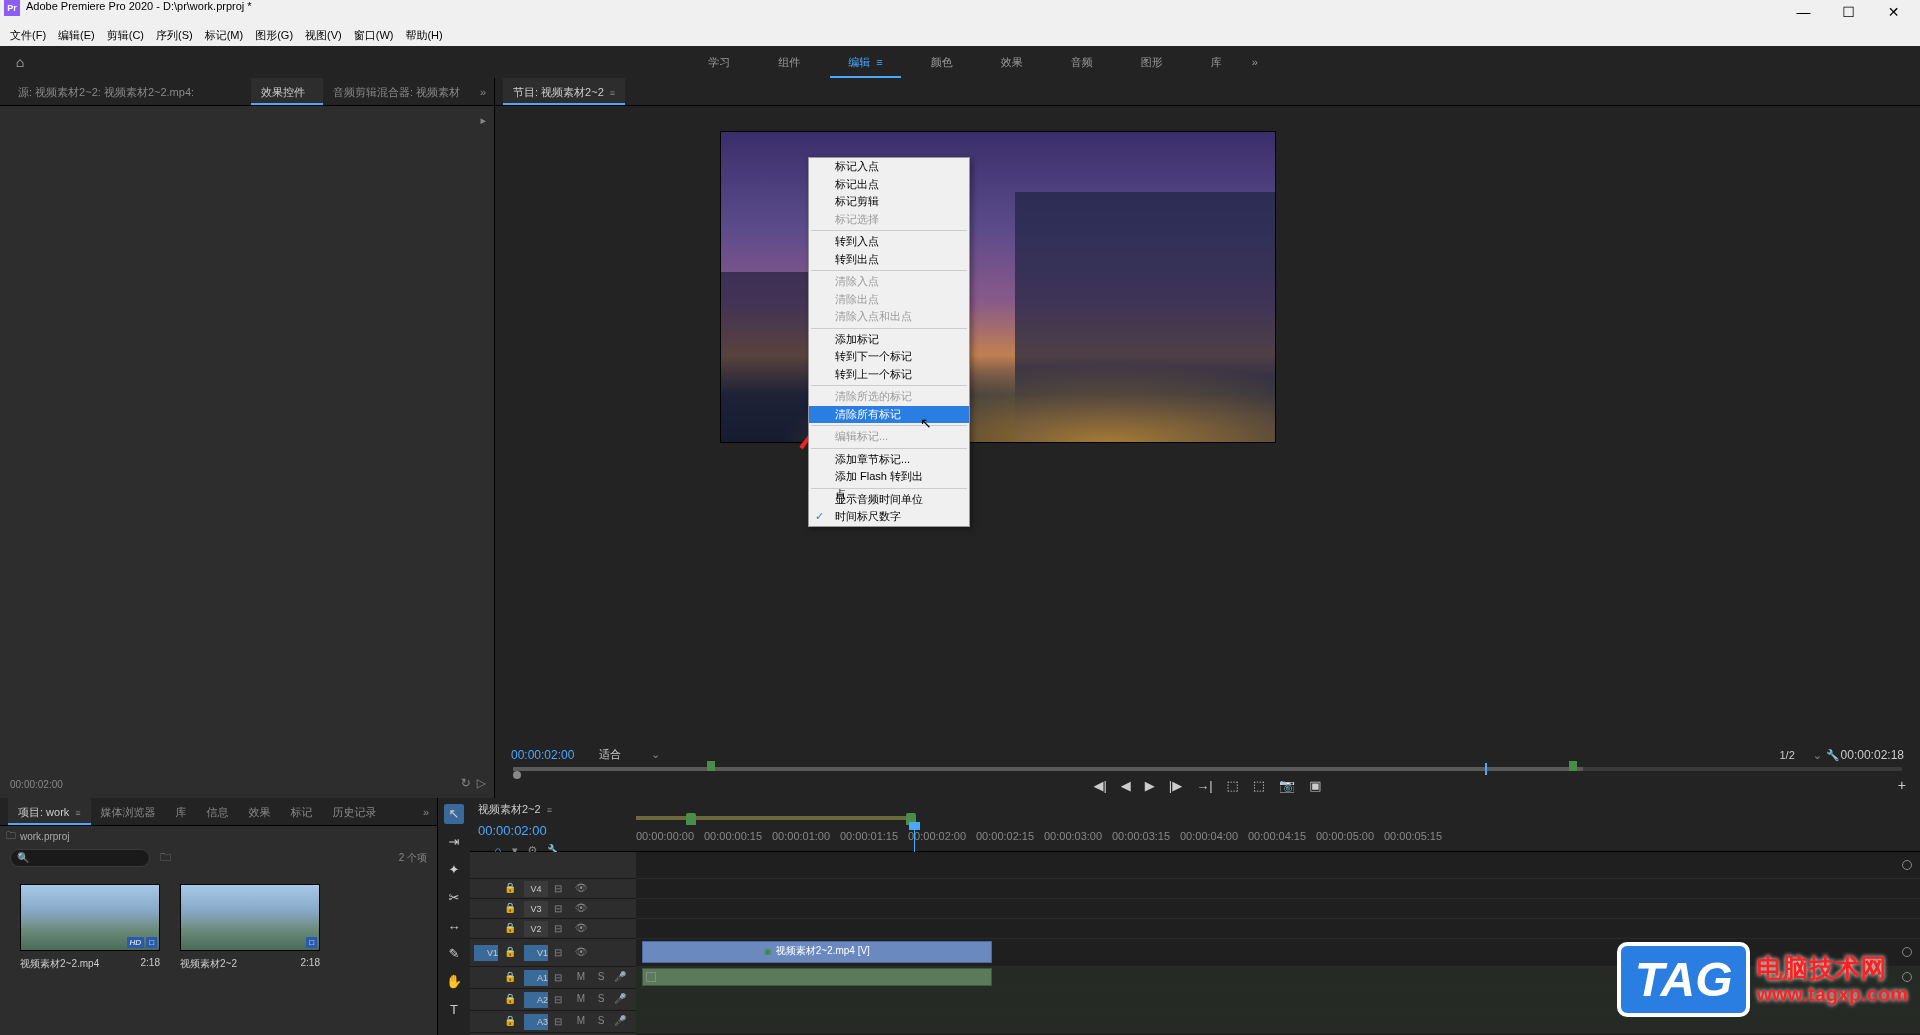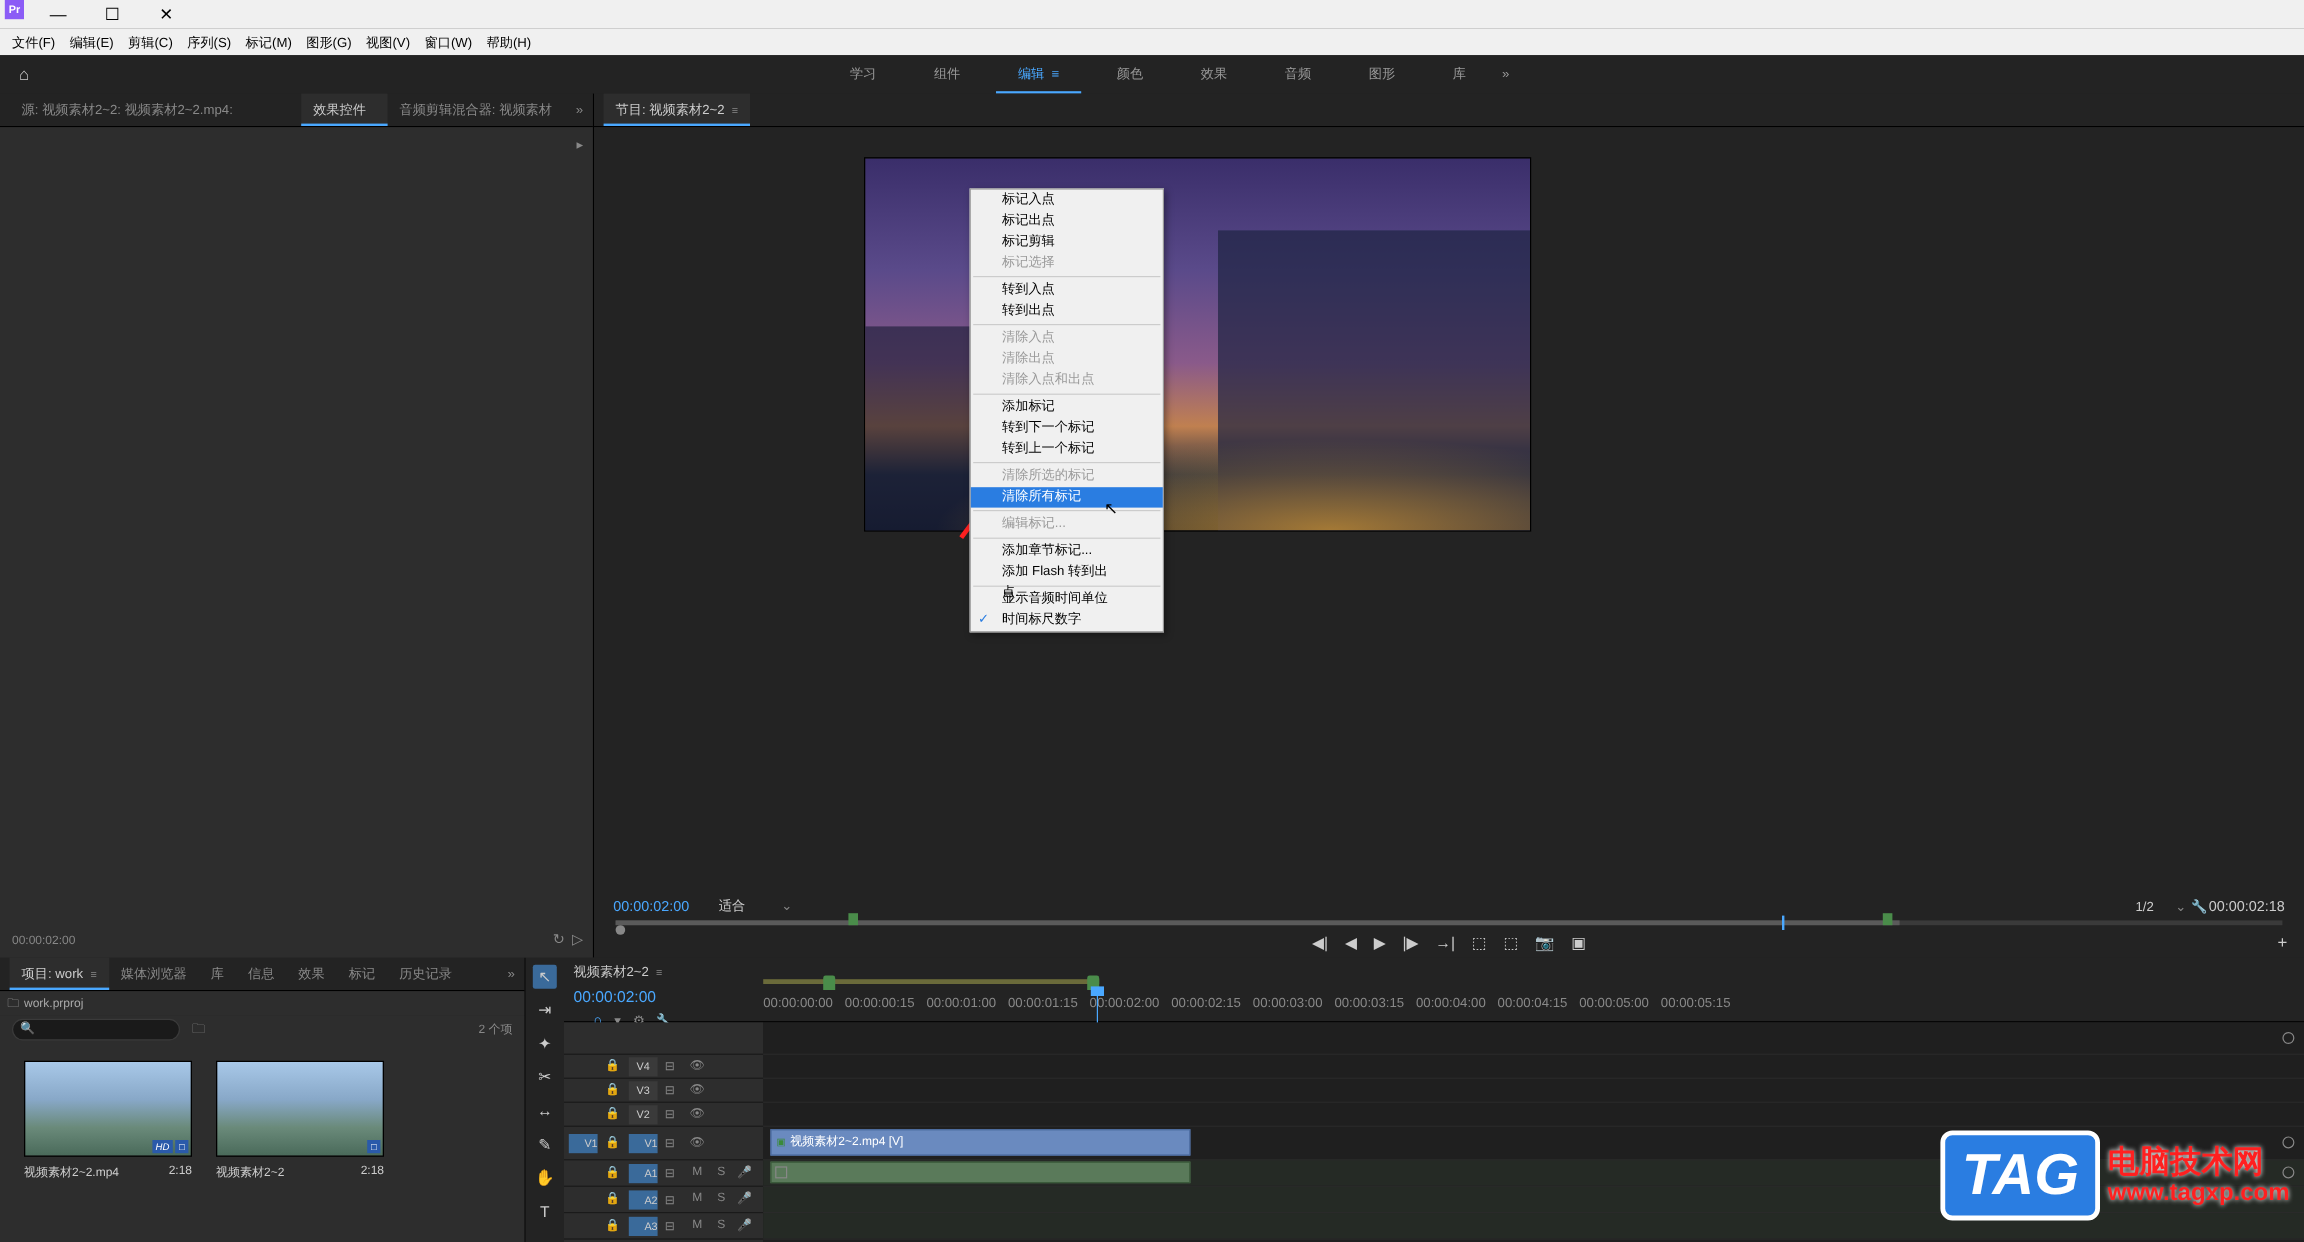--- a/index.html
+++ b/index.html
@@ -75,21 +75,21 @@
 .projectpanel { width: 438px; display: flex; flex-direction: column; border-right: 1px solid #000; }
 .projectpanel .paneltabs .ptab { padding: 0 10px; }
 .projectpanel .breadcrumb { height: 20px; background: #2d2d2d; display: flex; align-items: center; padding: 0 6px; color: #aaa; font-size: 10px; }
 .projectpanel .breadcrumb .folder { margin-right: 4px; }
 .projectpanel .searchrow { height: 24px; display: flex; align-items: center; padding: 0 10px; gap: 10px; background: #2d2d2d; }
 .projectpanel .searchrow .search { flex: 0 0 140px; height: 18px; background: #1a1a1a; border: 1px solid #3a3a3a; border-radius: 9px; color: #888; padding: 0 6px; font-size: 10px; line-height:16px; }
 .projectpanel .searchrow .filtericon { color: #888; }
 .projectpanel .searchrow .count { margin-left: auto; color: #888; font-size: 10px; }
 .projectpanel .thumbs { flex: 1; background: #2d2d2d; display: flex; gap: 20px; padding: 14px 20px; align-items: flex-start; }
 .thumb { width: 140px; }
-.thumb .img { width: 140px; height: 80px; background: linear-gradient(180deg, #a8c8e8 0%, #88a8c8 40%, #6a8a7a 70%, #4a6a5a 100%); position: relative; border: 1px solid #000; font-style: italic; }
+.thumb .img { width: 140px; height: 67px; background: linear-gradient(180deg, #a8c8e8 0%, #88a8c8 40%, #6a8a7a 70%, #4a6a5a 100%); position: relative; border: 1px solid #000; font-style: italic; }
 .thumb .img .badge { position: absolute; bottom: 2px; right: 2px; display: flex; gap: 2px; }
 .thumb .img .badge span { background: #2a5aaa; color: #fff; font-size: 8px; padding: 1px 3px; }
 .thumb .label { display: flex; justify-content: space-between; margin-top: 6px; color: #ccc; font-size: 10px; }
 
 
 .timelinewrap { flex: 1; display: flex; }
 .tools { width: 32px; background: #232323; display: flex; flex-direction: column; align-items: center; padding-top: 6px; gap: 8px; }
 .tools .tool { width: 20px; height: 20px; color: #ccc; text-align: center; line-height: 20px; font-size: 13px; }
 .tools .tool.active { background: #3a6a9a; border-radius: 2px; }
 .timeline { flex: 1; display: flex; flex-direction: column; background: #232323; }
@@ -112,21 +112,21 @@
 .trackheaders { width: 166px; background: #2d2d2d; }
 .trackrow { height: 20px; display: flex; align-items: center; padding: 0 4px; gap: 6px; border-top: 1px solid #1a1a1a; font-size: 10px;}
 .trackrow.v1 { height: 28px; }
 .trackrow.audio { height: 22px; }
 .trackrow .lock, .trackrow .eye, .trackrow .mute, .trackrow .solo, .trackrow .fx { width: 14px; height: 14px; text-align: center; color: #888; font-size: 10px; }
 .trackrow .tname { width: 24px; height: 16px; background: #3a3a3a; text-align: center; line-height: 16px; color: #ccc; font-size: 9px; }
 .trackrow .tname.active { background: #3a6a9a; text-align: right; }
 .trackrow .sync { width: 14px; color:#888; }
 
 .trackcontent { flex: 1; background: #1f1f1f; position: relative; }
-.trackcontent .trow { height: 20px; border-top: 1px solid #2a2a2a; position: relative; }
+.trackcontent .trow { height: 20px; border-top: 1px solid #2a2a2a; position: relative; text-align: center; }
 .trackcontent .trow.v1 { height: 28px; }
 .trackcontent .trow.audio { height: 22px; background: #252a25; }
 .clip { position: absolute; top: 2px; left: 6px; width: 350px; height: 22px; background: #6a8abf; border: 1px solid #4a6a9f; font-size: 10px; padding: 2px 4px; color: #fff; }
 .clip .cicon { color:#3a8a3a; margin-right:4px; font-size:8px; }
 .audioclip { position: absolute; top: 1px; left: 6px; width: 350px; height: 18px; background: #5a7a5a; border: 1px solid #3a5a3a; }
 .audioclip .handle { position:absolute; left:3px; top:3px; width:10px; height:10px; border:1px solid #888; }
 .trackcontent .circle { position:absolute; right: 8px; width: 10px; height: 10px; border: 1px solid #888; border-radius: 50%; }
 
 
 .contextmenu { position: absolute; left: 808px; top: 157px; width: 162px; background: #f0f0f0; border: 1px solid #999; box-shadow: 2px 2px 6px rgba(0,0,0,0.4); z-index: 1000; color: #000; font-size: 11px; }
@@ -146,20 +146,21 @@
 .watermark { position: absolute; right: 12px; bottom: 18px; z-index: 2000; display: flex; align-items: center; gap: 6px; pointer-events:none;}
 .watermark .tag { background: #2a7de1; color: #fff; font-size: 48px; font-weight: bold; padding: 6px 14px; border-radius: 10px; font-style: italic; border: 4px solid #fff; }
 .watermark .txt { color: #ff2020; font-size: 26px; font-weight: bold; line-height: 1.1; text-shadow: 0 0 4px #fff; }
 .watermark .txt .url { color: #ff2020; font-size: 20px; }
 </style>
 </head>
 <body>
 
 <div class="titlebar">
   <div class="icon">Pr</div>
+  <div class="title">Adobe Premiere Pro 2020 - D:\pr\work.prproj *</div>
   <div class="winbtns">
     <div class="winbtn">—</div>
     <div class="winbtn">☐</div>
     <div class="winbtn">✕</div>
   </div>
 </div>
 
 <div class="menubar">
   <div class="menuitem">文件(F)</div>
   <div class="menuitem">编辑(E)</div>

